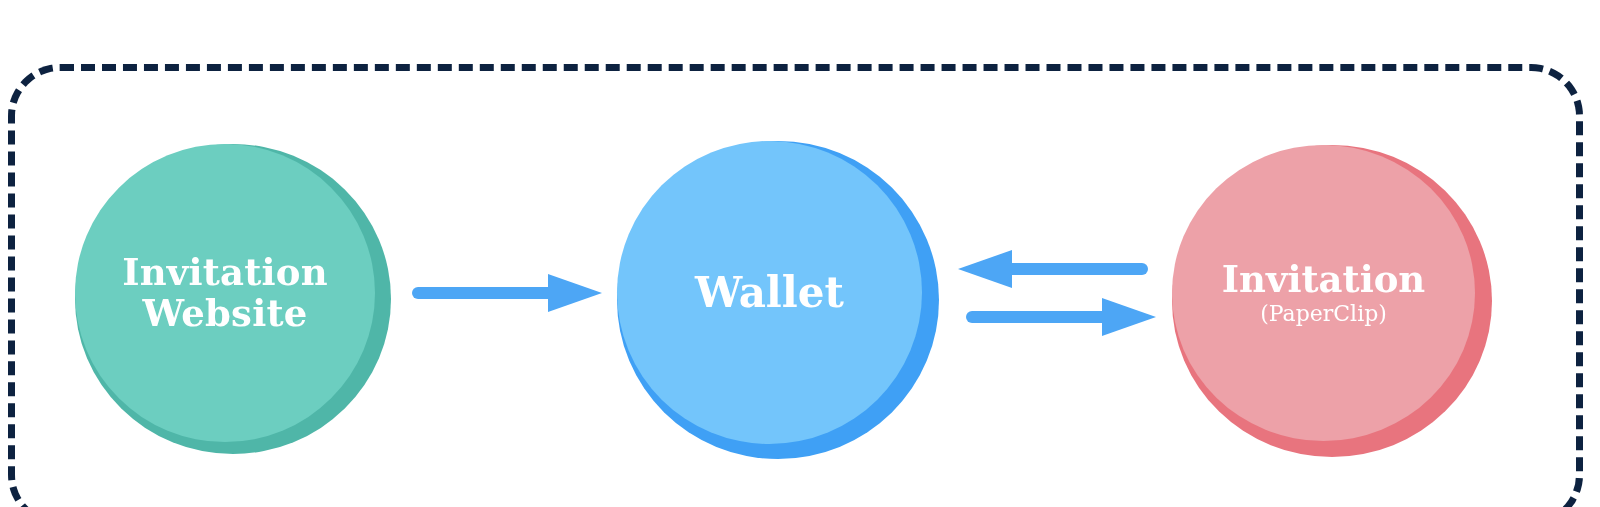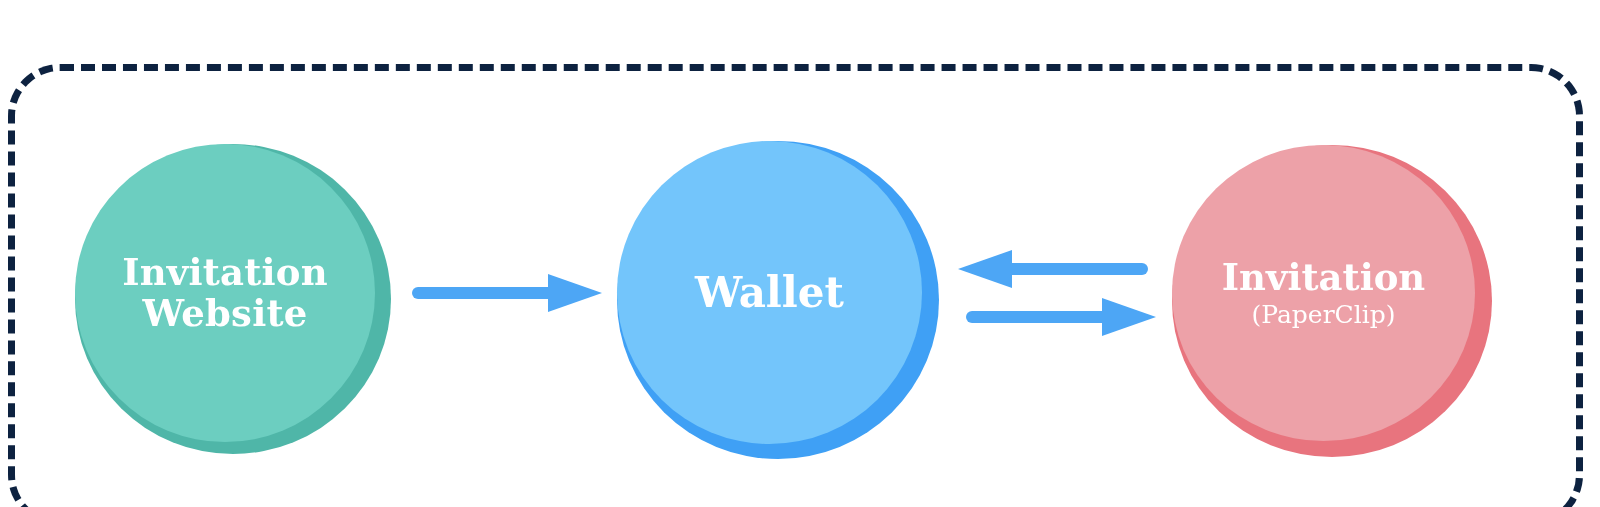--- a/index.html
+++ b/index.html
@@ -105,21 +105,21 @@
   #node-marketplace .face {
     left: 0; top: 0;
     width: 303px; height: 296px;
     background: #eda1a8;
   }
   #node-marketplace .title {
     font-size: 37px;
     font-weight: bold;
   }
   #node-marketplace .subtitle {
-    font-size: 25px;
+    font-size: 22px;
     font-weight: normal;
     margin-top: 2px;
   }
 
   
   .arrow {
     position: absolute;
   }
   .arrow svg { display: block; }
 

